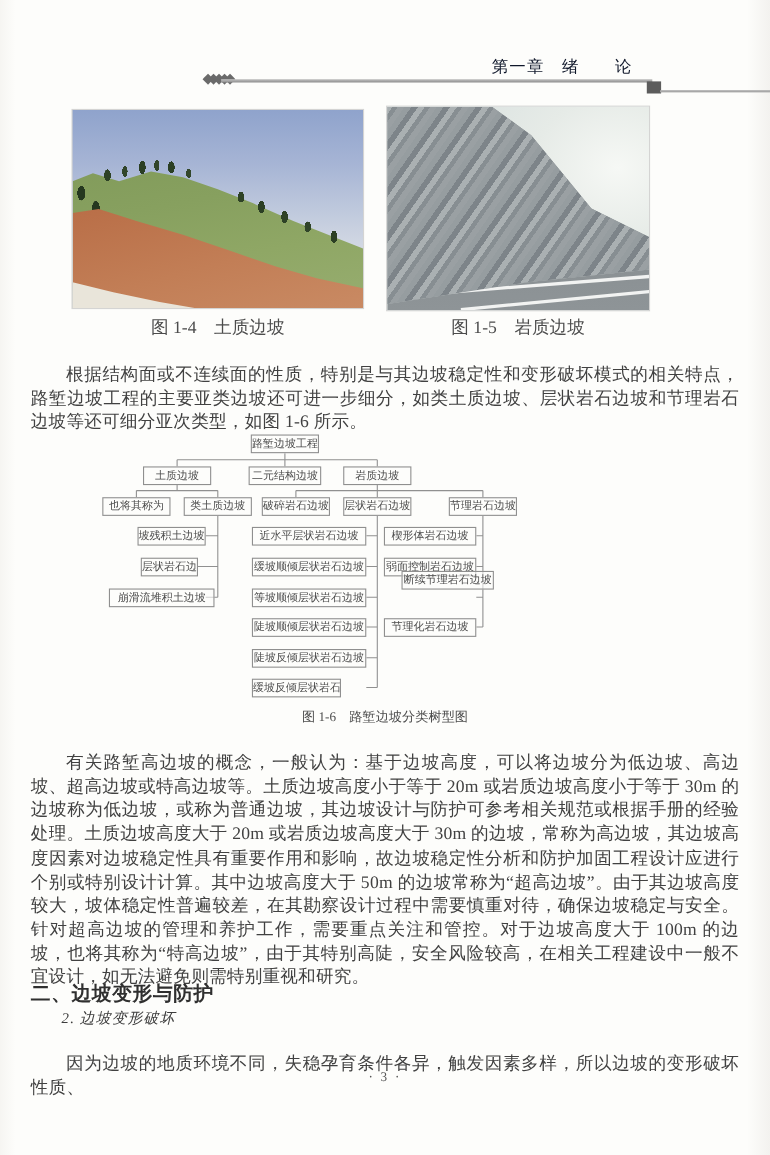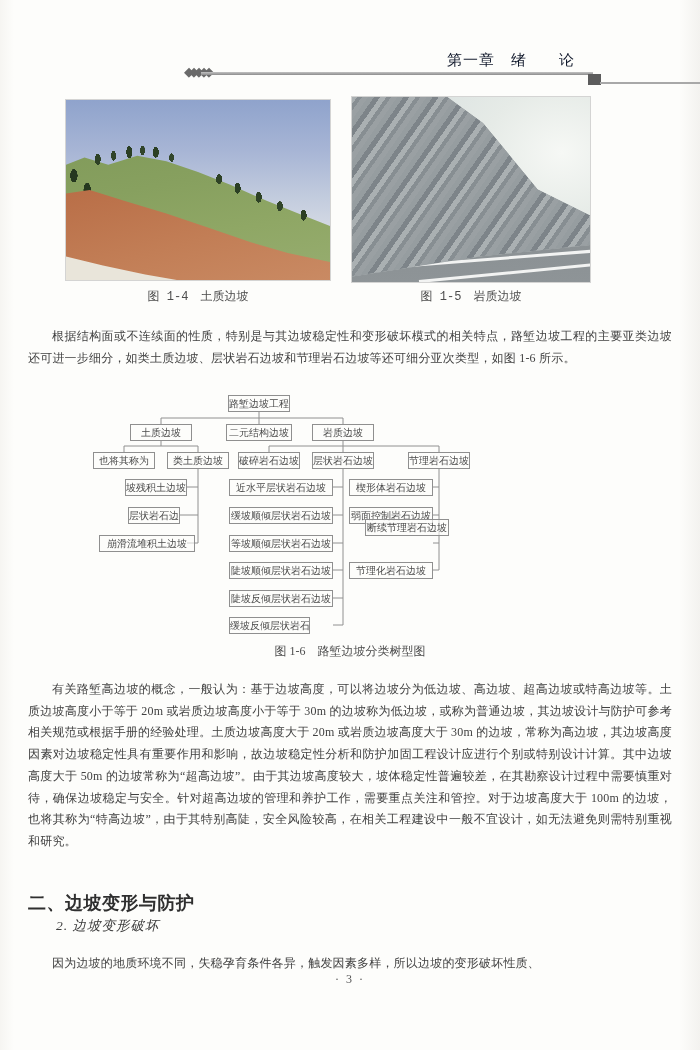--- a/index.html
+++ b/index.html
@@ -47,25 +47,25 @@
     linear-gradient(180deg,#e8ecee,#d9dfe2);}
   .pr-rock{background:
     repeating-linear-gradient(-55deg,#9aa0a3 0 5px,#878e92 5px 9px,#aab0b2 9px 14px,#7d8489 14px 19px,#969da0 19px 24px),
     linear-gradient(#8f9598,#8f9598);
     clip-path:polygon(0 0,40% 0,55% 14%,78% 50%,100% 64%,100% 80%,55% 86%,0 97%);}
   .pr-road{background:linear-gradient(#7f8588,#8e9497);
     clip-path:polygon(0 97%,55% 86%,100% 80%,100% 100%,0 100%);}
   .pr-stripe1,.pr-stripe2{position:absolute;height:3px;background:#f2f3f2;transform-origin:left center;}
   .pr-stripe1{left:-2%;top:93%;width:104%;transform:rotate(-4.5deg);}
   .pr-stripe2{left:28%;top:99%;width:76%;transform:rotate(-5.5deg);}
-  .fig-caption{position:absolute;top:288px;font-size:12px;color:#4c4c4c;text-align:center;font-family:Liberation Mono, monospace;}
+  .fig-caption{position:absolute;top:288px;font-size:16px;color:#4c4c4c;text-align:center;}
   .cap-left{left:66px;width:264px;}
   .cap-right{left:352px;width:238px;}
   
-  .para{position:absolute;left:28px;width:644px;font-size:12px;line-height:21.7px;
+  .para{position:absolute;left:28px;width:644px;font-size:16px;line-height:21.7px;
     text-align:justify;text-indent:2em;color:#414141;letter-spacing:.2px;}
   .p1{top:314px;}
   .p2{top:667px;}
   .p3{top:941px;}
   .sec-heading{position:absolute;left:28px;top:891px;font-size:18px;font-weight:bold;
     font-family:"Liberation Sans","DejaVu Sans",sans-serif;color:#2f2f2f;letter-spacing:.5px;}
   .sub-heading{position:absolute;left:56px;top:917px;font-size:13.5px;font-style:italic;color:#3c3c3c;letter-spacing:1px;}
   .page-number{position:absolute;left:28px;top:972px;width:644px;text-align:center;
     font-size:12px;color:#555;letter-spacing:2px;}
   

